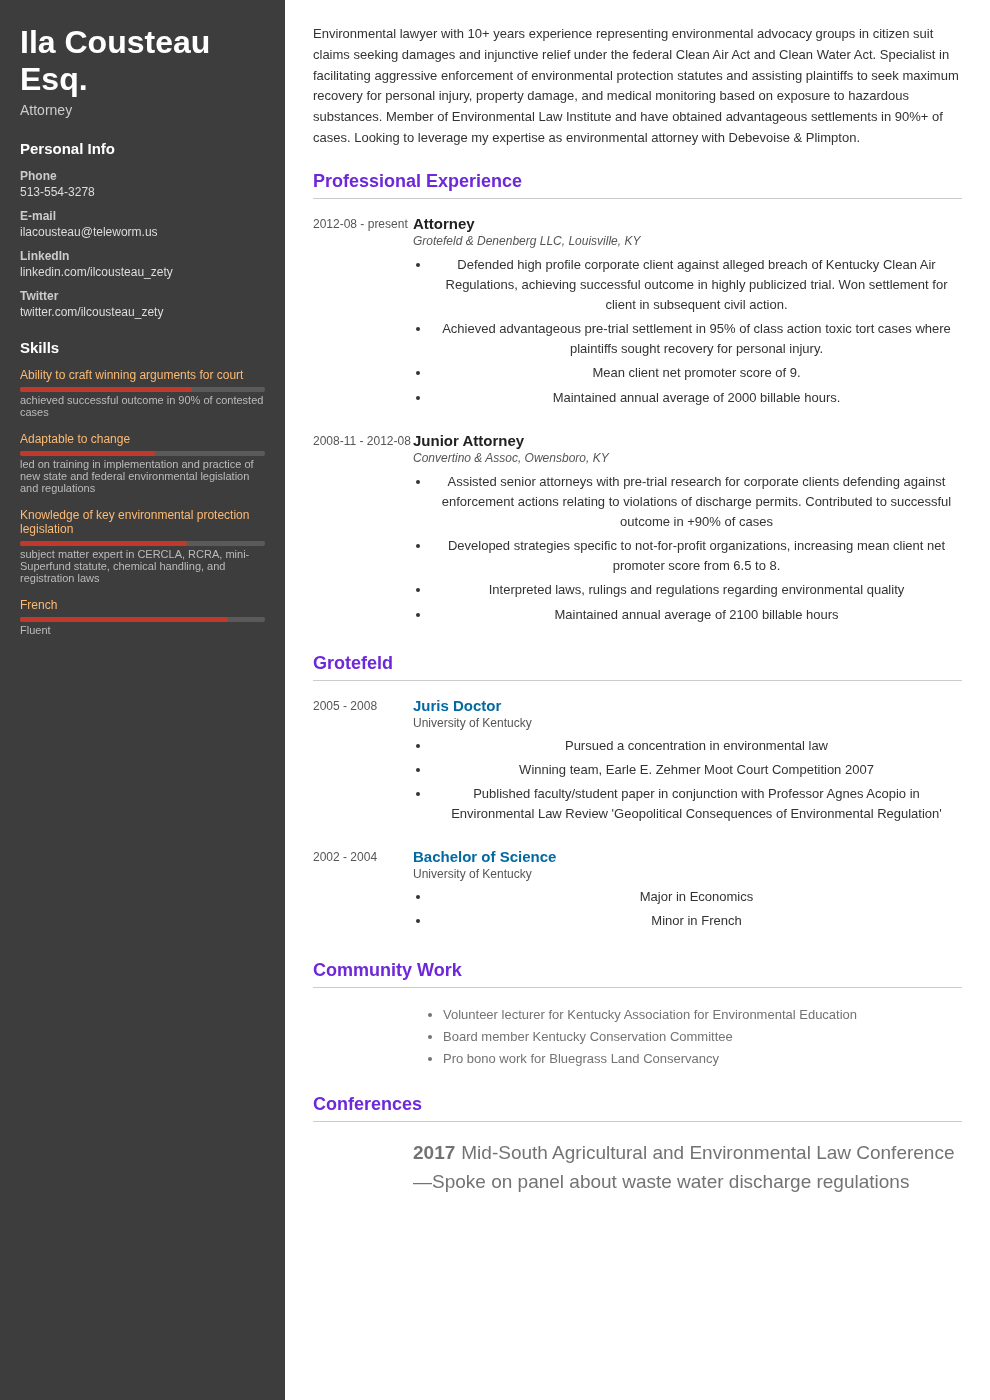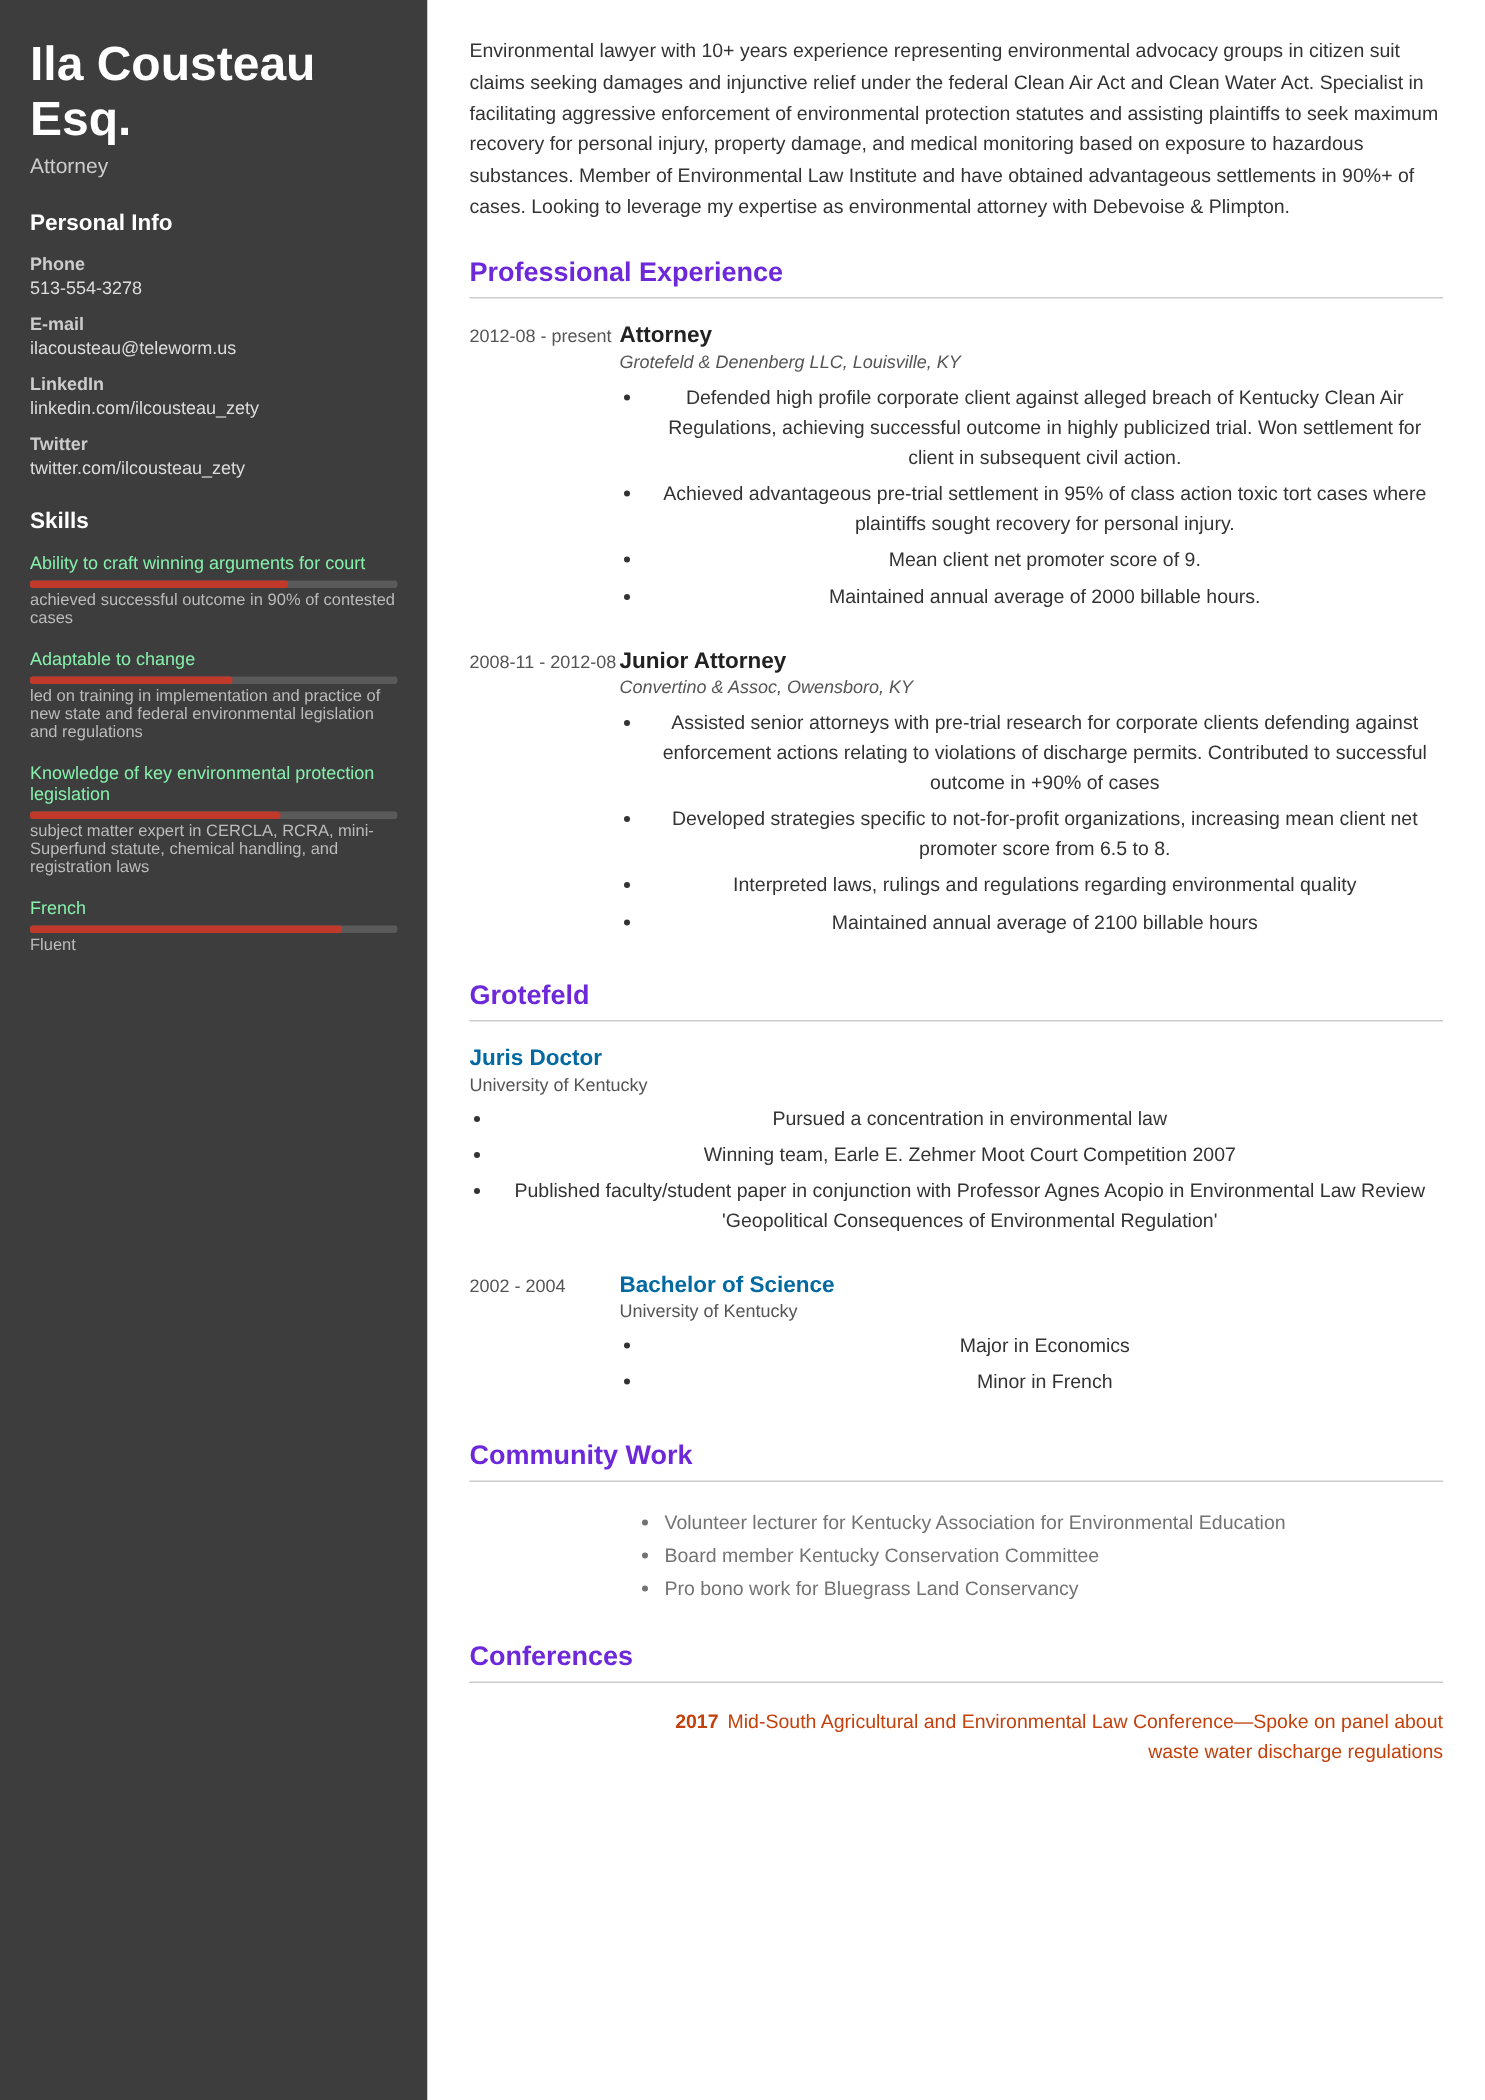--- a/index.html
+++ b/index.html
@@ -61,21 +61,21 @@
       color: #ddd;
       word-break: break-all;
     }
 
     .skill-item {
       margin-bottom: 14px;
     }
 
     .skill-name {
       font-size: 12px;
-      color: #86efac;
+      color: #fdba74;
       margin-bottom: 5px;
     }
 
     .skill-bar-container {
       width: 100%;
       height: 5px;
       background: #5a5a5a;
       border-radius: 2px;
       position: relative;
     }
@@ -190,24 +190,23 @@
       margin-bottom: 8px;
     }
 
     .conf-spacer {
       width: 100px;
       min-width: 100px;
     }
 
     .conf-content {
       flex: 1;
-      font-size: 13px;
-      color: #c2410c;
+      font-size: 19px;
+      color: #737373;
       line-height: 1.55;
-      text-align: right;
     }
 
     .conf-year {
       font-weight: 700;
       margin-right: 6px;
     }
   </style>
 </head>
 <body>
 
@@ -302,20 +301,21 @@
             </ul>
           </div>
         </div>
       </div>
   </div>
 
   <div class="section">
     <div class="section-title">Grotefeld</div>
     <div id="education-container">
         <div class="exp-row">
+          <div class="exp-date">2005 - 2008</div>
           <div class="exp-content">
             <div class="edu-degree">Juris Doctor</div>
             <div class="edu-school">University of Kentucky</div>
             <ul class="exp-bullets">
               <li>Pursued a concentration in environmental law</li>
               <li>Winning team, Earle E. Zehmer Moot Court Competition 2007</li>
               <li>Published faculty/student paper in conjunction with Professor Agnes Acopio in Environmental Law Review 'Geopolitical Consequences of Environmental Regulation'</li>
             </ul>
           </div>
         </div>

